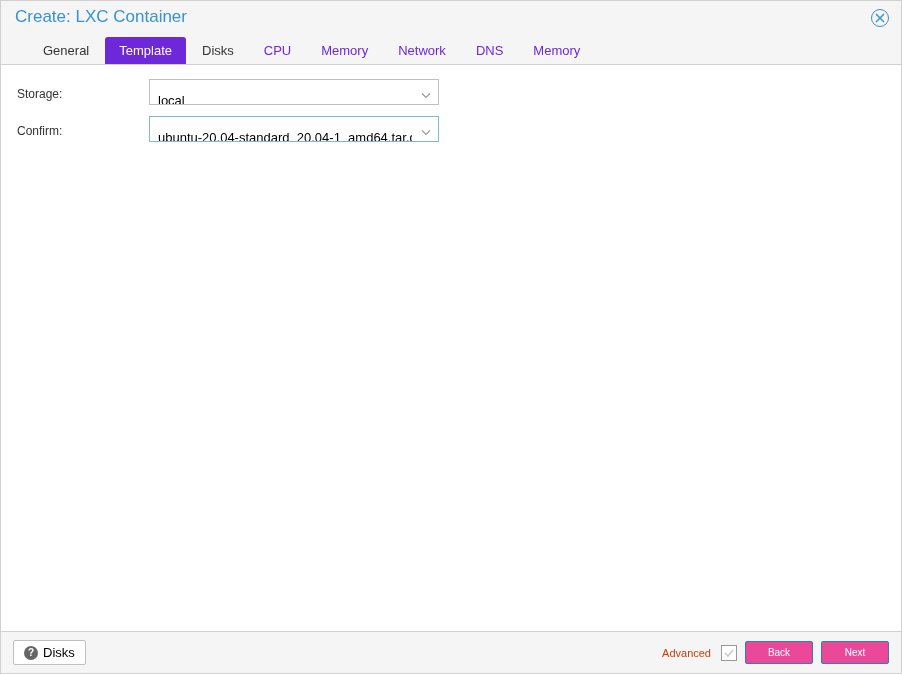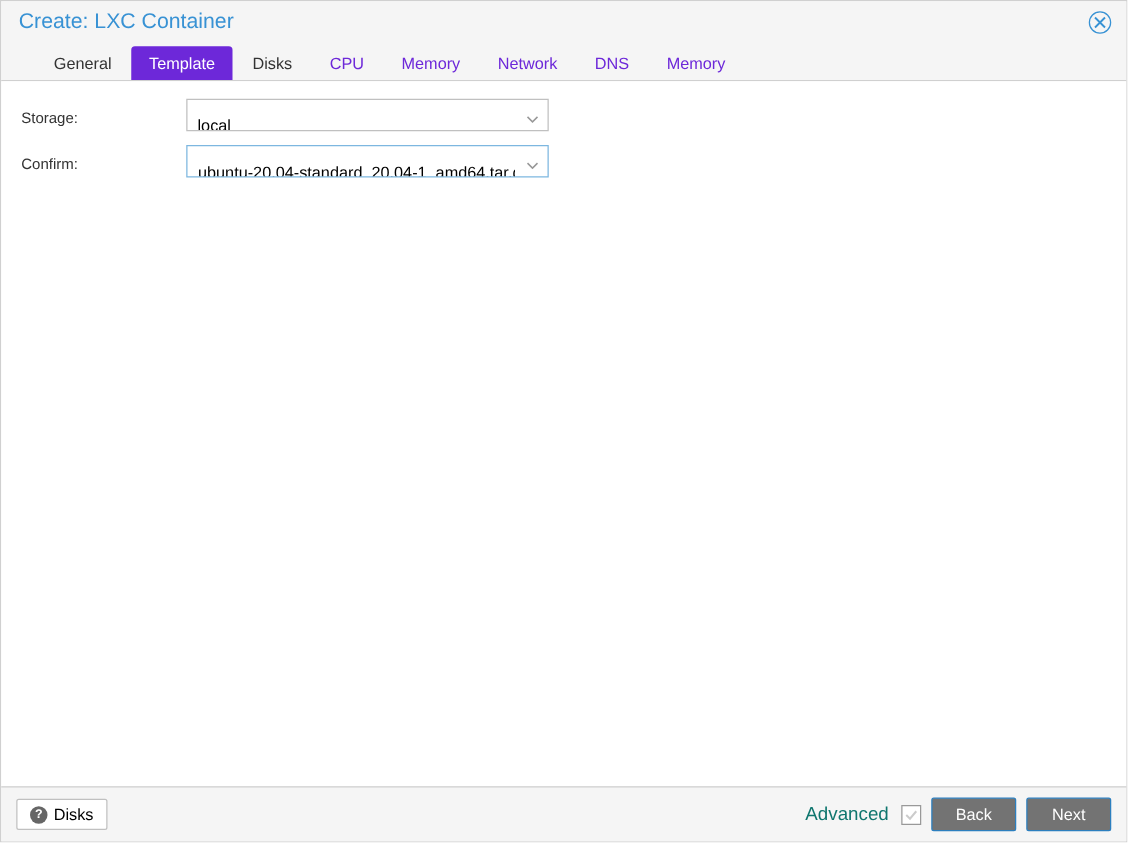--- a/index.html
+++ b/index.html
@@ -142,40 +142,40 @@
     background: #666;
     color: #fff;
     border-radius: 50%;
     display: inline-flex;
     align-items: center;
     justify-content: center;
     font-size: 10px;
     font-weight: bold;
   }
   .advanced-label {
-    color: #0f766e;
-    font-size: 15px;
+    color: #c2410c;
+    font-size: 11px;
     margin-right: 2px;
   }
   .checkbox {
     width: 16px;
     height: 16px;
     border: 1px solid #999;
     background: #fff;
     display: inline-flex;
     align-items: center;
     justify-content: center;
     cursor: pointer;
   }
   .btn {
-    background: #737373;
+    background: #ec4899;
     color: #fff;
     border: 1px solid #2c7fbf;
     padding: 5px 18px;
-    font-size: 13px;
+    font-size: 10px;
     cursor: pointer;
     border-radius: 2px;
     min-width: 68px;
     text-align: center;
   }
 </style>
 </head>
 <body>
 
 <div class="window">

